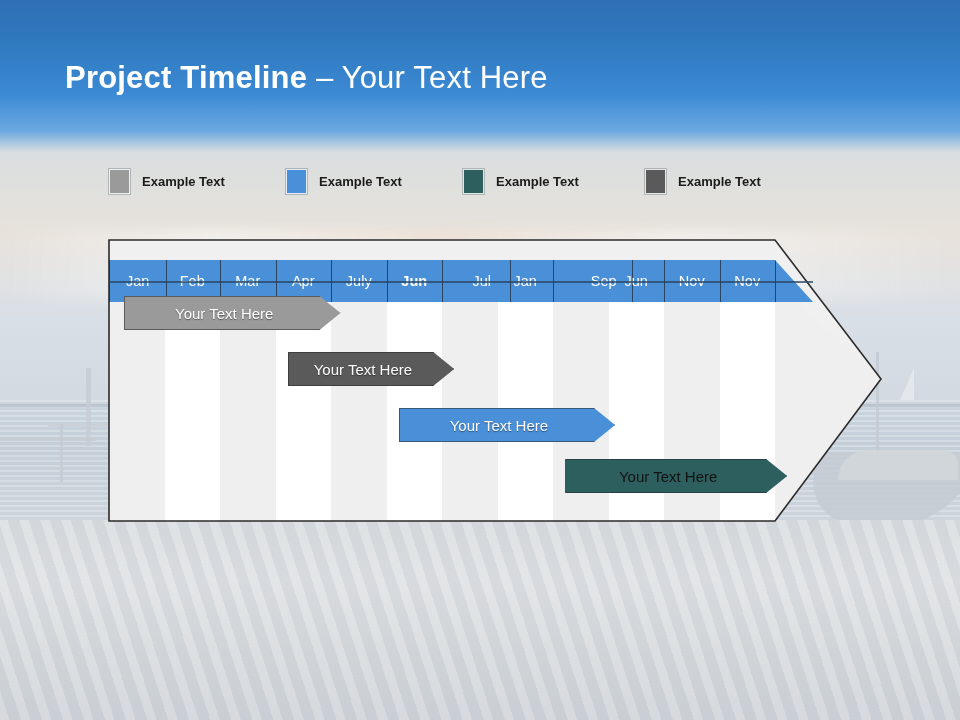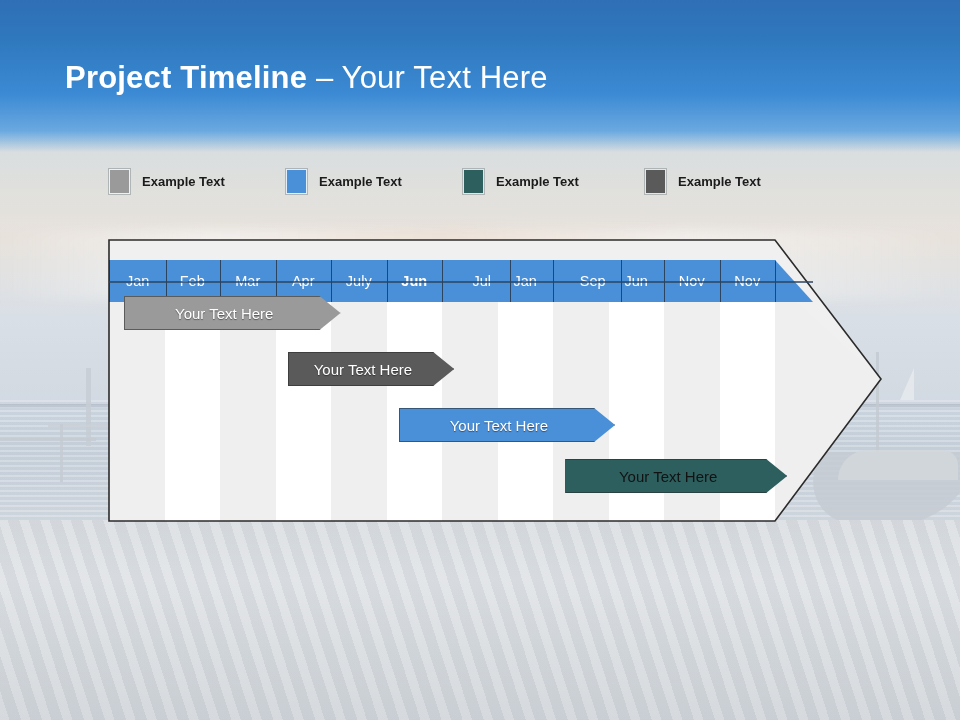--- a/index.html
+++ b/index.html
@@ -231,21 +231,21 @@
       </div>
     <div class="month-header">
         <div class="month-cell" style="left: 0px; width: 55.5px;">Jan</div>
         <div class="month-cell" style="left: 55.5px; width: 55.5px;">Feb</div>
         <div class="month-cell" style="left: 111px; width: 55.5px;">Mar</div>
         <div class="month-cell" style="left: 166.5px; width: 55.5px;">Apr</div>
         <div class="month-cell" style="left: 222px; width: 55.5px;">July</div>
         <div class="month-cell" style="left: 277.5px; width: 55.5px; font-weight: bold;">Jun</div>
         <div class="month-cell" style="left: 345px; width: 55.5px;">Jul</div>
         <div class="month-cell" style="left: 388.5px; width: 55.5px;">Jan</div>
-        <div class="month-cell" style="left: 456px; width: 55.5px;">Sep</div>
+        <div class="month-cell" style="left: 467px; width: 55.5px;">Sep</div>
         <div class="month-cell" style="left: 499.5px; width: 55.5px;">Jun</div>
         <div class="month-cell" style="left: 555px; width: 55.5px;">Nov</div>
         <div class="month-cell" style="left: 610.5px; width: 55.5px;">Nov</div>
       </div>
     <div class="bars">
         <div class="bar light-text" style="left: 0px; width: 216.5px; top: 14px;">
           <div class="bar-body" style="background: rgb(154, 154, 154);"></div>
           <span class="bar-text">Your  Text Here</span>
         </div>
         <div class="bar light-text" style="left: 163.7px; width: 166.5px; top: 70px;">

